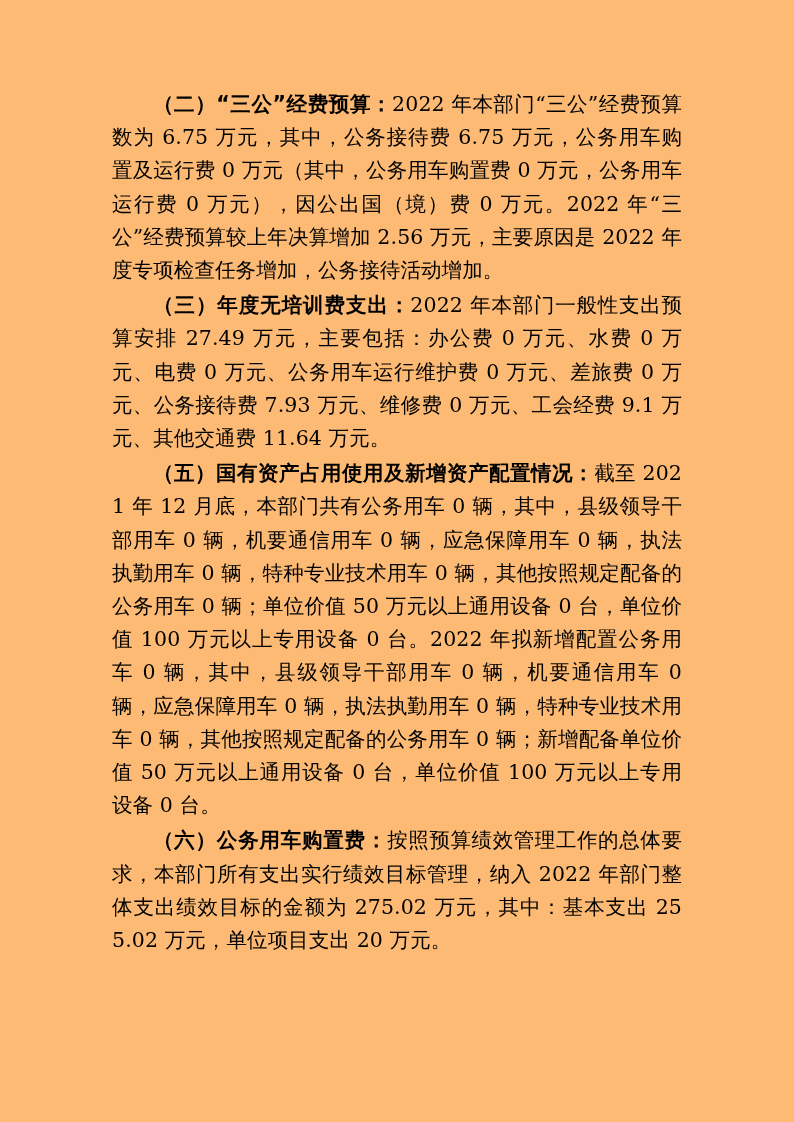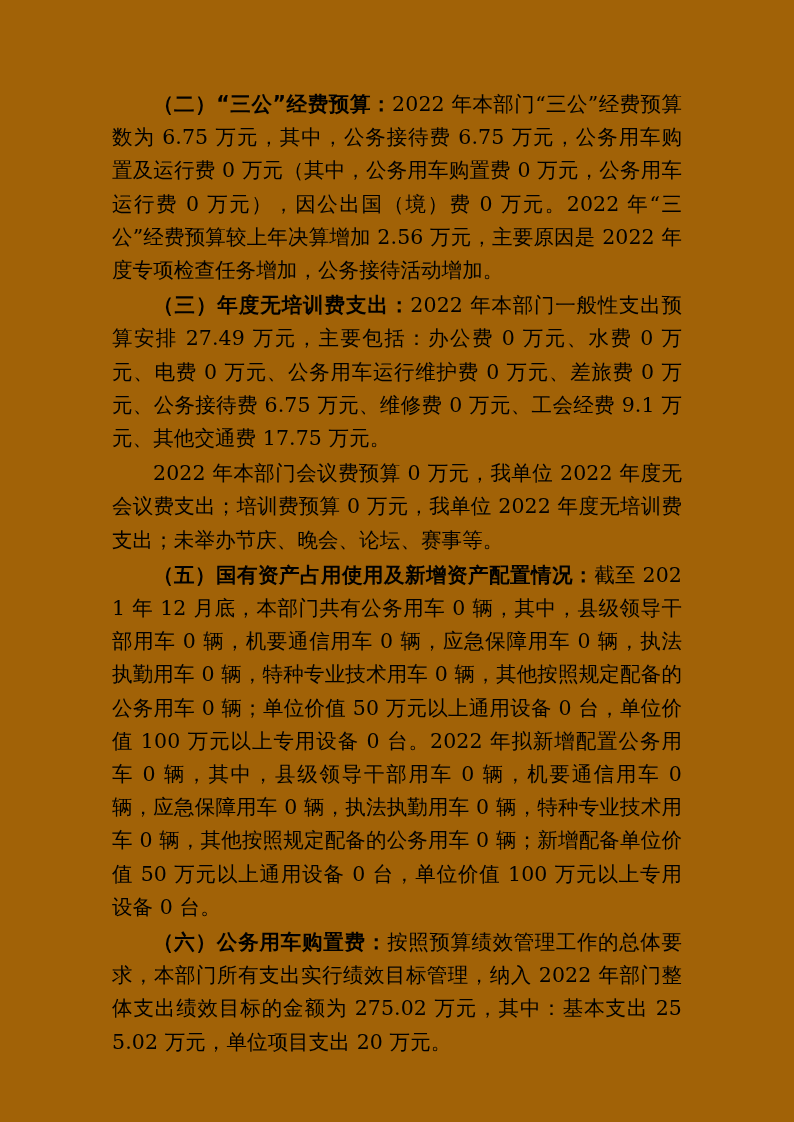--- a/index.html
+++ b/index.html
@@ -12,21 +12,21 @@
     height: 1122px;
     font-family: "DejaVu Serif", "Liberation Serif", serif;
     color: #000000;
   }
   .page {
     position: relative;
     width: 794px;
     height: 1122px;
     box-sizing: border-box;
     padding: 88px 112px 60px 112px;
-    background: #a16207;
+    background: #fdba74;
   }
   .doc-body {
     width: 100%;
   }
   p.para {
     margin: 0 0 2px 0;
     font-size: 20.5px;
     line-height: 1.62;
     text-align: justify;
     text-justify: inter-ideograph;
@@ -44,26 +44,23 @@
 <body>
 
 <div class="page">
   <div class="doc-body">
 
     <p class="para">
       <span class="lead">（二）“三公”经费预算：</span><span>2022 年本部门“三公”经费预算数为 6.75 万元，其中，公务接待费 6.75 万元，公务用车购置及运行费 0 万元（其中，公务用车购置费 0 万元，公务用车运行费 0 万元），因公出国（境）费 0 万元。2022 年“三公”经费预算较上年决算增加 2.56 万元，主要原因是 2022 年度专项检查任务增加，公务接待活动增加。</span>
     </p>
 
     <p class="para">
-      <span class="lead">（三）年度无培训费支出：</span><span>2022 年本部门一般性支出预算安排 27.49 万元，主要包括：办公费 0 万元、水费 0 万元、电费 0 万元、公务用车运行维护费 0 万元、差旅费 0 万元、公务接待费 6.75 万元、维修费 0 万元、工会经费 9.1 万元、其他交通费 17.75 万元。</span>
+      <span class="lead">（三）年度无培训费支出：</span><span>2022 年本部门一般性支出预算安排 27.49 万元，主要包括：办公费 0 万元、水费 0 万元、电费 0 万元、公务用车运行维护费 0 万元、差旅费 0 万元、公务接待费 7.93 万元、维修费 0 万元、工会经费 9.1 万元、其他交通费 11.64 万元。</span>
     </p>
 
-    <p class="para">
-      <span>2022 年本部门会议费预算 0 万元，我单位 2022 年度无会议费支出；培训费预算 0 万元，我单位 2022 年度无培训费支出；未举办节庆、晚会、论坛、赛事等。</span>
-    </p>
 
 
     <p class="para">
       <span class="lead">（五）国有资产占用使用及新增资产配置情况：</span><span>截至 2021 年 12 月底，本部门共有公务用车 0 辆，其中，县级领导干部用车 0 辆，机要通信用车 0 辆，应急保障用车 0 辆，执法执勤用车 0 辆，特种专业技术用车 0 辆，其他按照规定配备的公务用车 0 辆；单位价值 50 万元以上通用设备 0 台，单位价值 100 万元以上专用设备 0 台。2022 年拟新增配置公务用车 0 辆，其中，县级领导干部用车 0 辆，机要通信用车 0 辆，应急保障用车 0 辆，执法执勤用车 0 辆，特种专业技术用车 0 辆，其他按照规定配备的公务用车 0 辆；新增配备单位价值 50 万元以上通用设备 0 台，单位价值 100 万元以上专用设备 0 台。</span>
     </p>
 
     <p class="para">
       <span class="lead">（六）公务用车购置费：</span><span>按照预算绩效管理工作的总体要求，本部门所有支出实行绩效目标管理，纳入 2022 年部门整体支出绩效目标的金额为 275.02 万元，其中：基本支出 255.02 万元，单位项目支出 20 万元。</span>
     </p>
 

